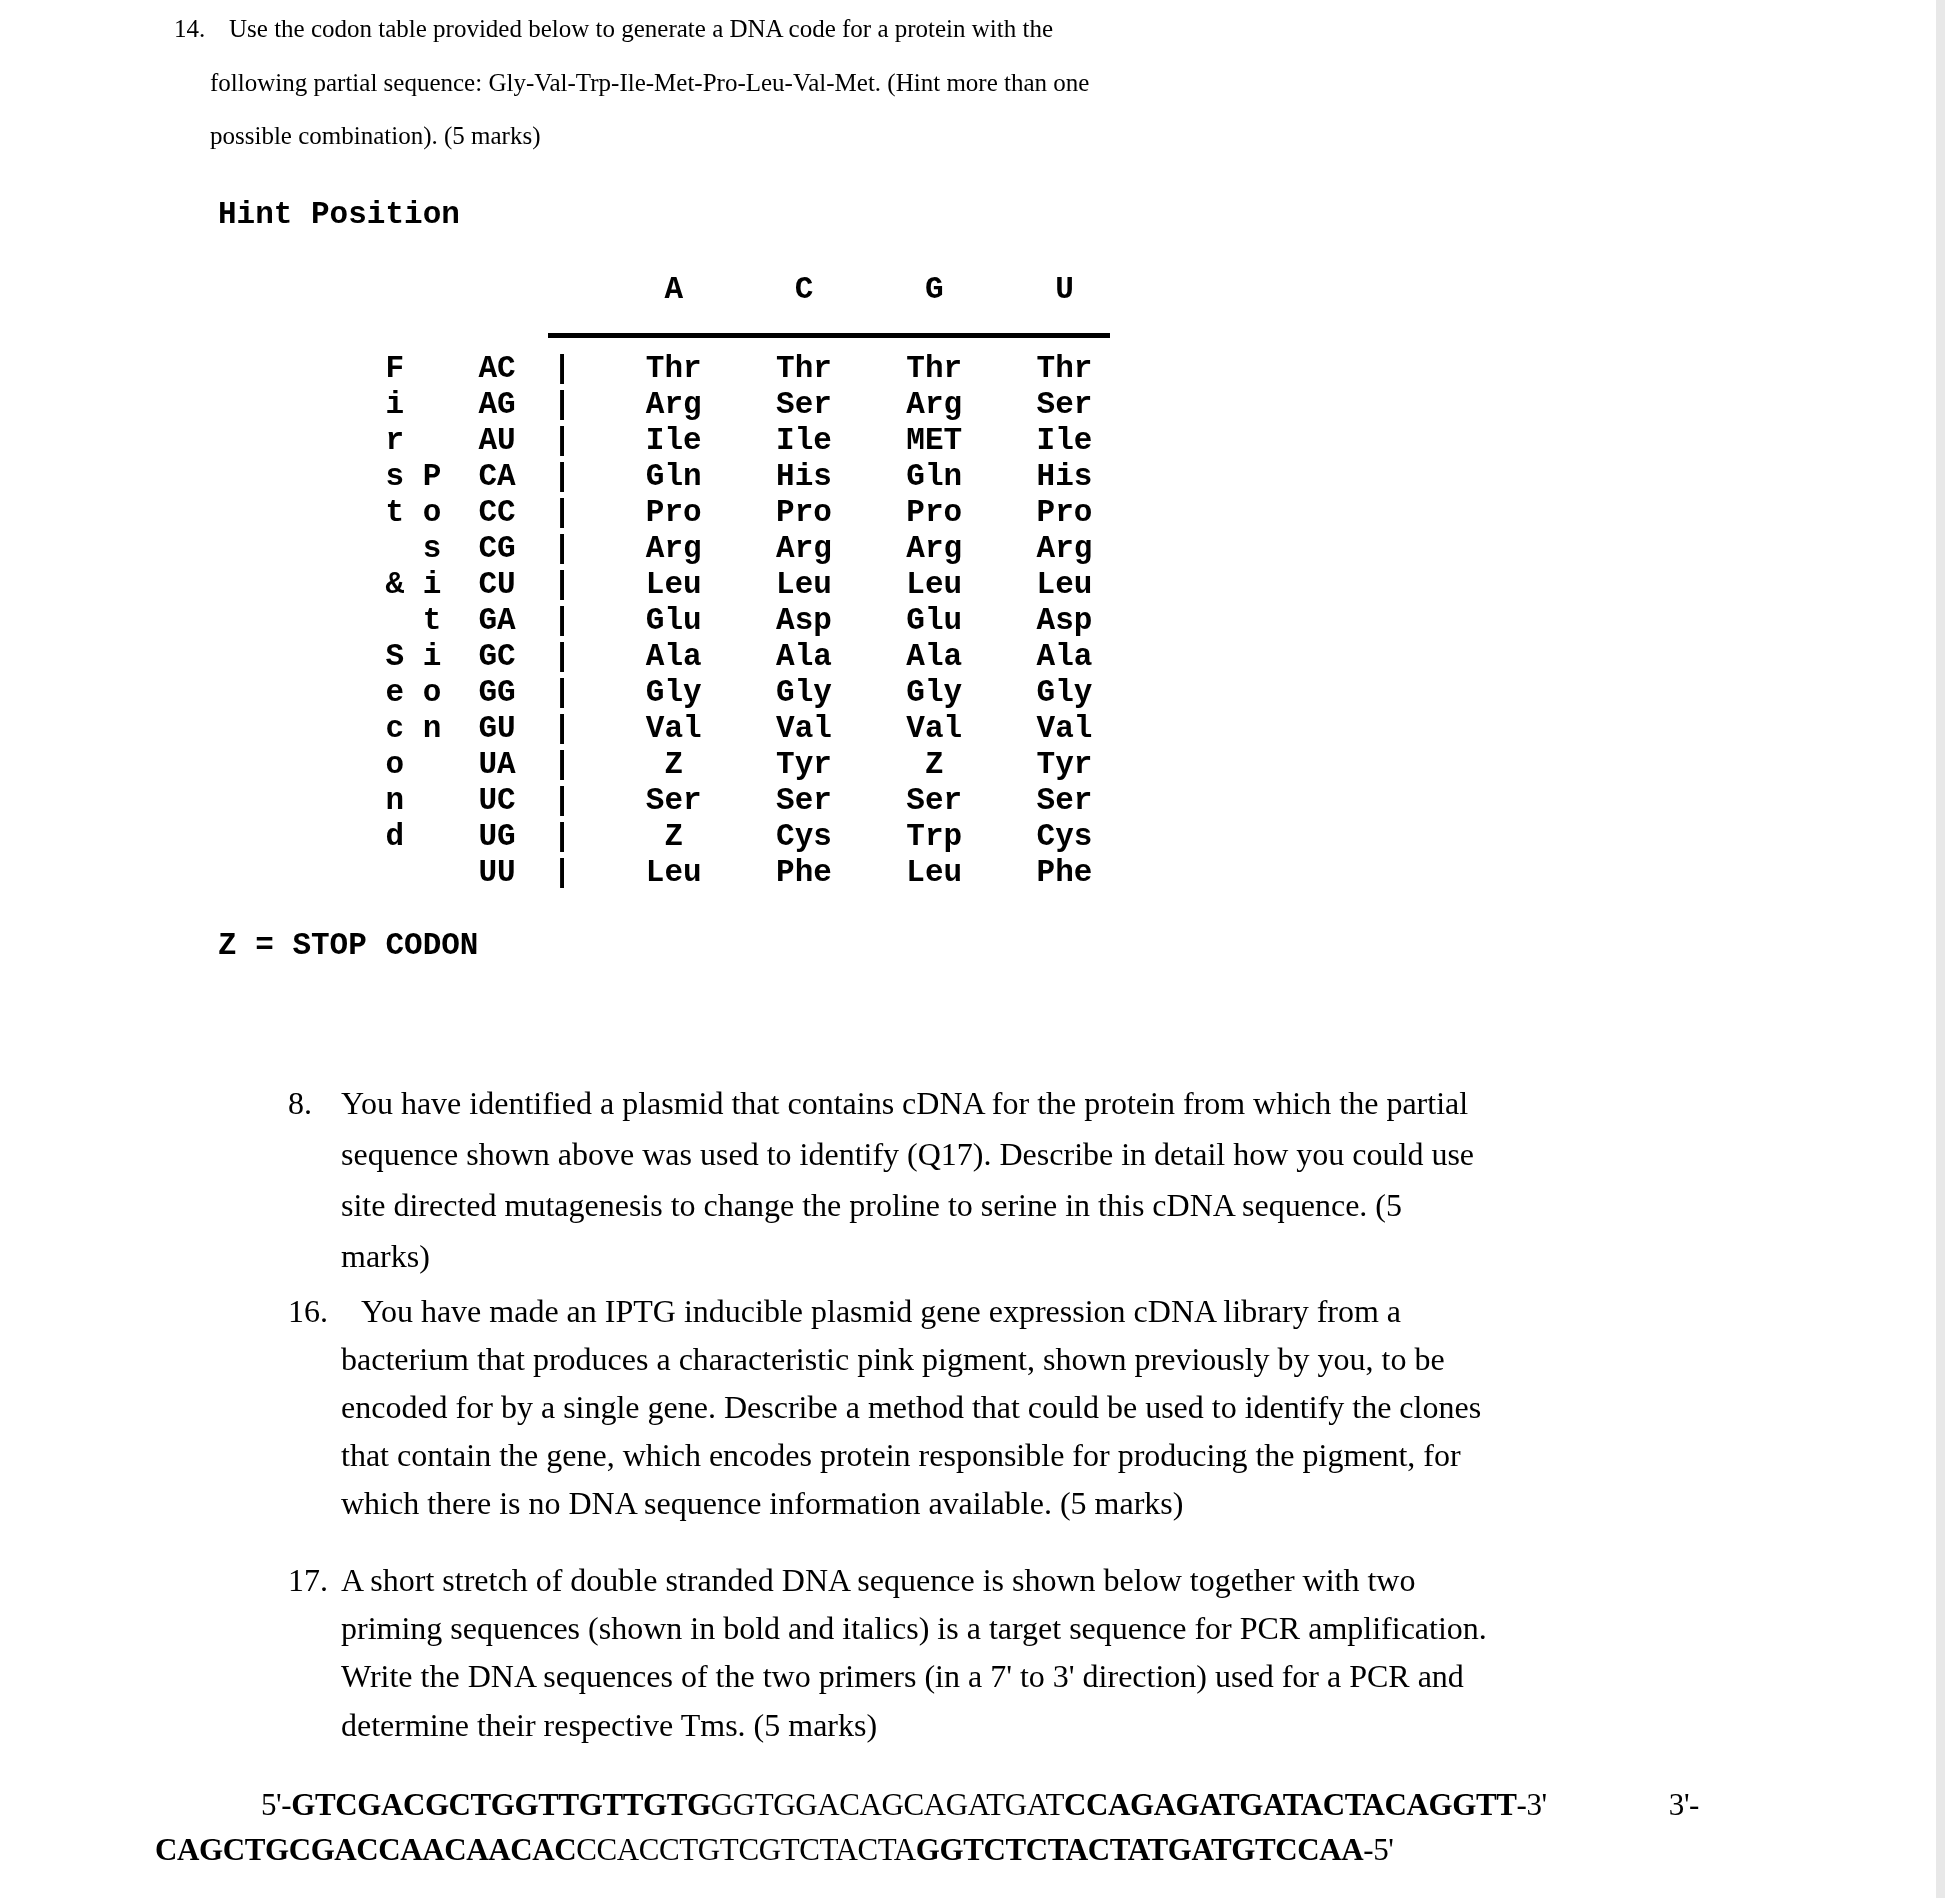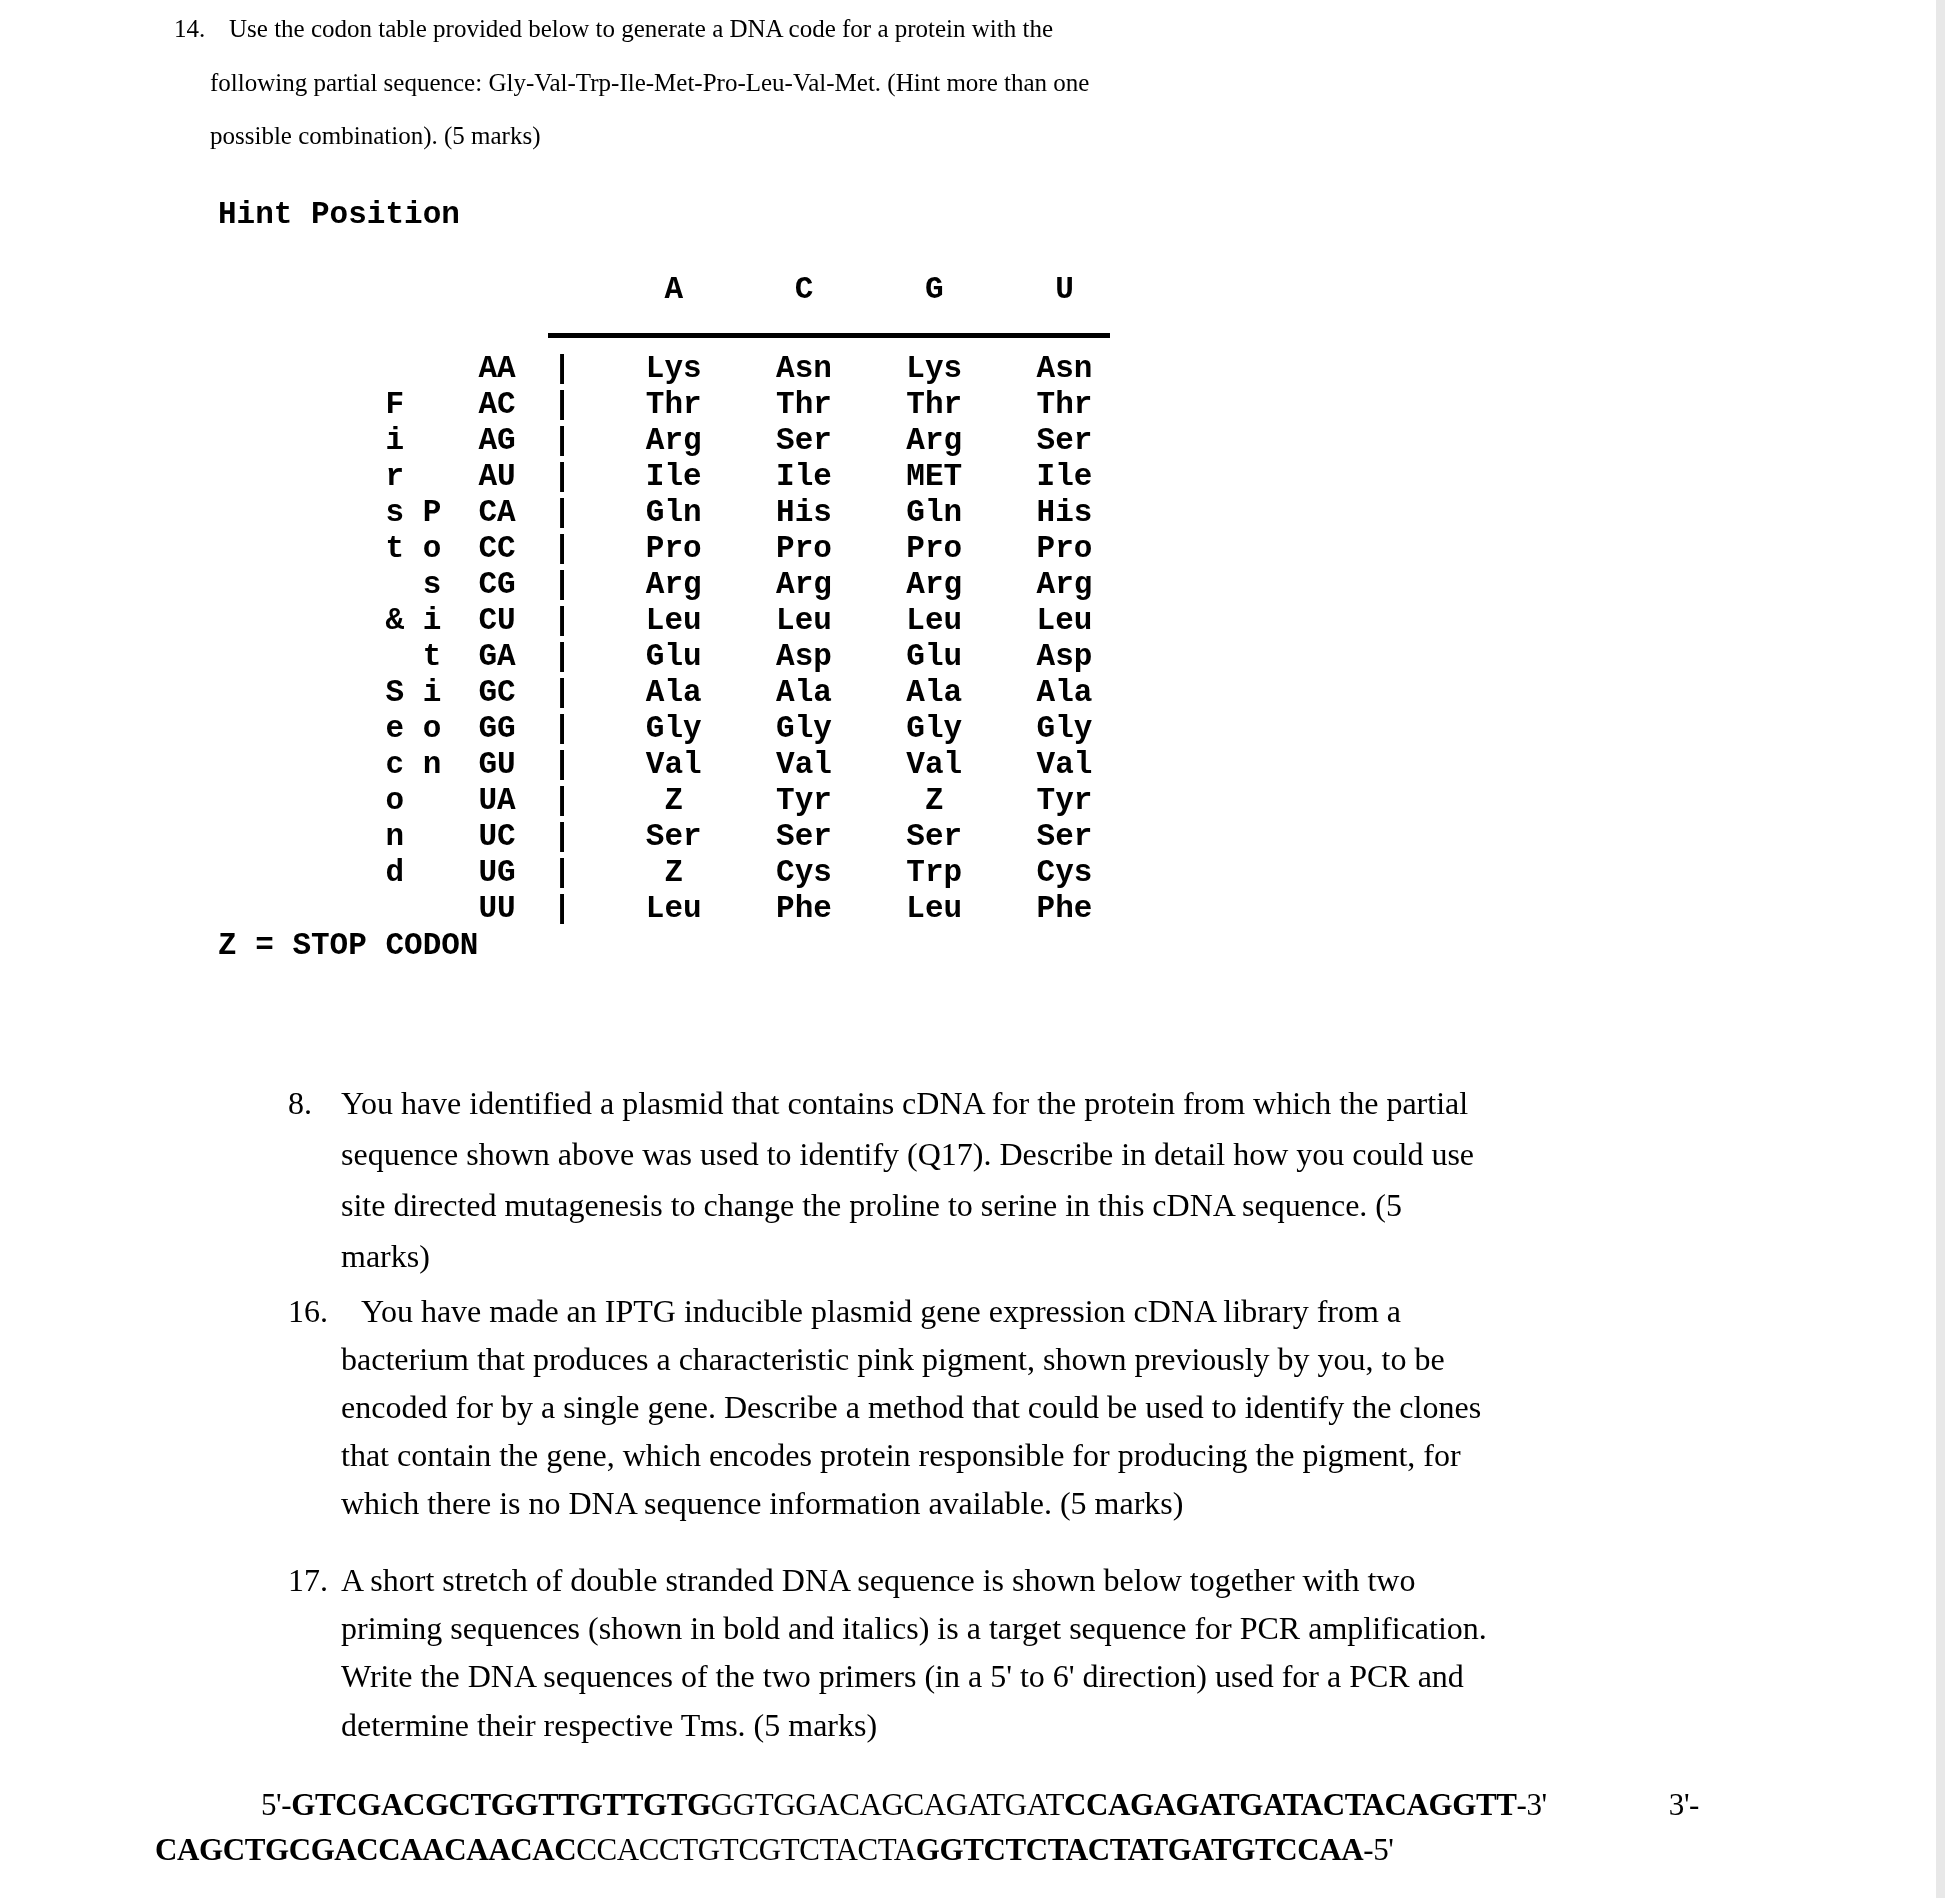--- a/index.html
+++ b/index.html
@@ -72,32 +72,31 @@
       <div class="qline" style="left: 341px; top: 1238px; font-size: 32px;">marks)</div>
       <div class="qnum" style="left: 288px; top: 1293px; font-size: 32px;">16.</div>
       <div class="qline" style="left: 341px; top: 1293px; font-size: 32px; margin-left: 20px;">You have made an IPTG inducible plasmid gene expression cDNA library from a</div>
       <div class="qline" style="left: 341px; top: 1341px; font-size: 32px;">bacterium that produces a characteristic pink pigment, shown previously by you, to be</div>
       <div class="qline" style="left: 341px; top: 1389px; font-size: 32px;">encoded for by a single gene. Describe a method that could be used to identify the clones</div>
       <div class="qline" style="left: 341px; top: 1437px; font-size: 32px; text-align: right;">that contain the gene, which encodes protein responsible for producing the pigment, for</div>
       <div class="qline" style="left: 341px; top: 1485px; font-size: 32px;">which there is no DNA sequence information available. (5 marks)</div>
       <div class="qnum" style="left: 288px; top: 1562px; font-size: 32px;">17.</div>
       <div class="qline" style="left: 341px; top: 1562px; font-size: 32px;">A short stretch of double stranded DNA sequence is shown below together with two</div>
       <div class="qline" style="left: 341px; top: 1610px; font-size: 32px;">priming sequences (shown in bold and italics) is a target sequence for PCR amplification.</div>
-      <div class="qline" style="left: 341px; top: 1658px; font-size: 32px;">Write the DNA sequences of the two primers (in a 5' to 6' direction) used for a PCR and</div>
+      <div class="qline" style="left: 341px; top: 1658px; font-size: 32px;">Write the DNA sequences of the two primers (in a 7' to 3' direction) used for a PCR and</div>
       <div class="qline" style="left: 341px; top: 1707px; font-size: 32px;">determine their respective Tms. (5 marks)</div>
     </div>
 
   <div class="mono" id="codon-title" style="left:218px; top:197px;">Hint Position</div>
 
   <div class="mono" id="codon-header" style="left:218px; top:272px;">                        A      C      G      U</div>
 
   <div id="codon-rule"></div>
 
   <div id="codon-rows" style="position:absolute; left:218px; top:351px;">
-      <div class="mono-row">              AA  |    Lys    Asn    Lys    Asn</div>
       <div class="mono-row">         F    AC  |    Thr    Thr    Thr    Thr</div>
       <div class="mono-row">         i    AG  |    Arg    Ser    Arg    Ser</div>
       <div class="mono-row">         r    AU  |    Ile    Ile    MET    Ile</div>
       <div class="mono-row">         s P  CA  |    Gln    His    Gln    His</div>
       <div class="mono-row">         t o  CC  |    Pro    Pro    Pro    Pro</div>
       <div class="mono-row">           s  CG  |    Arg    Arg    Arg    Arg</div>
       <div class="mono-row">         &amp; i  CU  |    Leu    Leu    Leu    Leu</div>
       <div class="mono-row">           t  GA  |    Glu    Asp    Glu    Asp</div>
       <div class="mono-row">         S i  GC  |    Ala    Ala    Ala    Ala</div>
       <div class="mono-row">         e o  GG  |    Gly    Gly    Gly    Gly</div>

